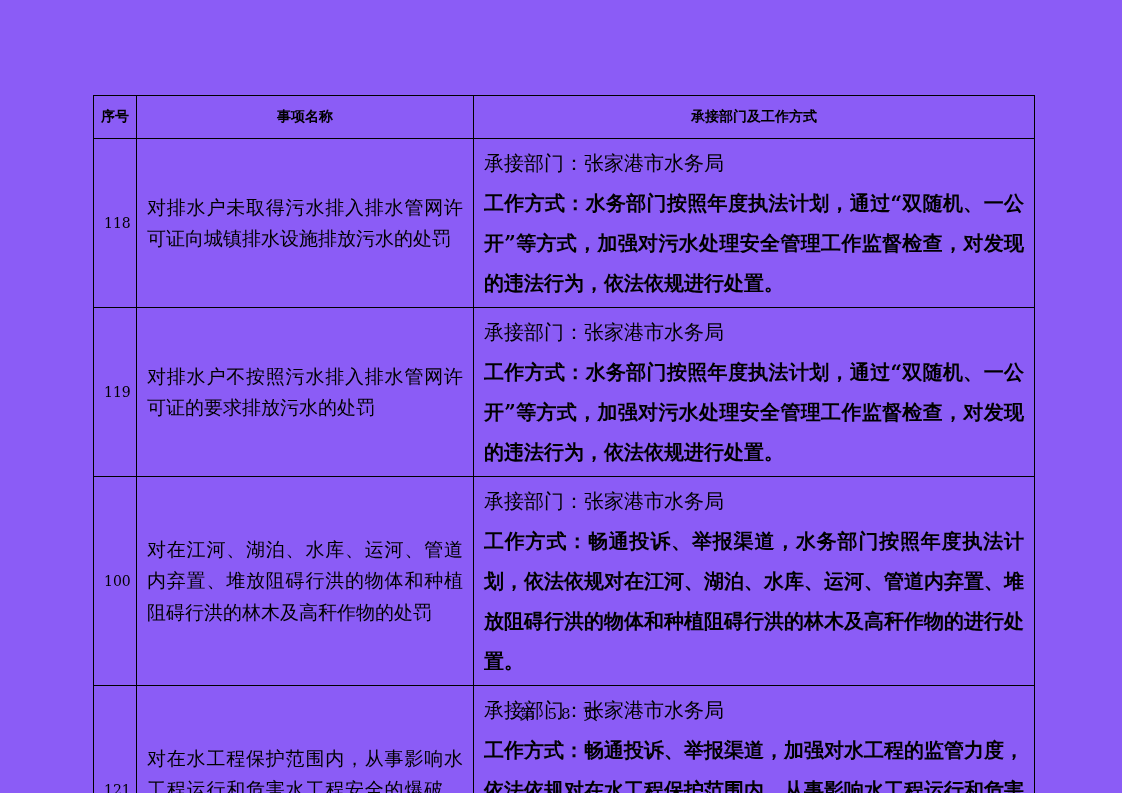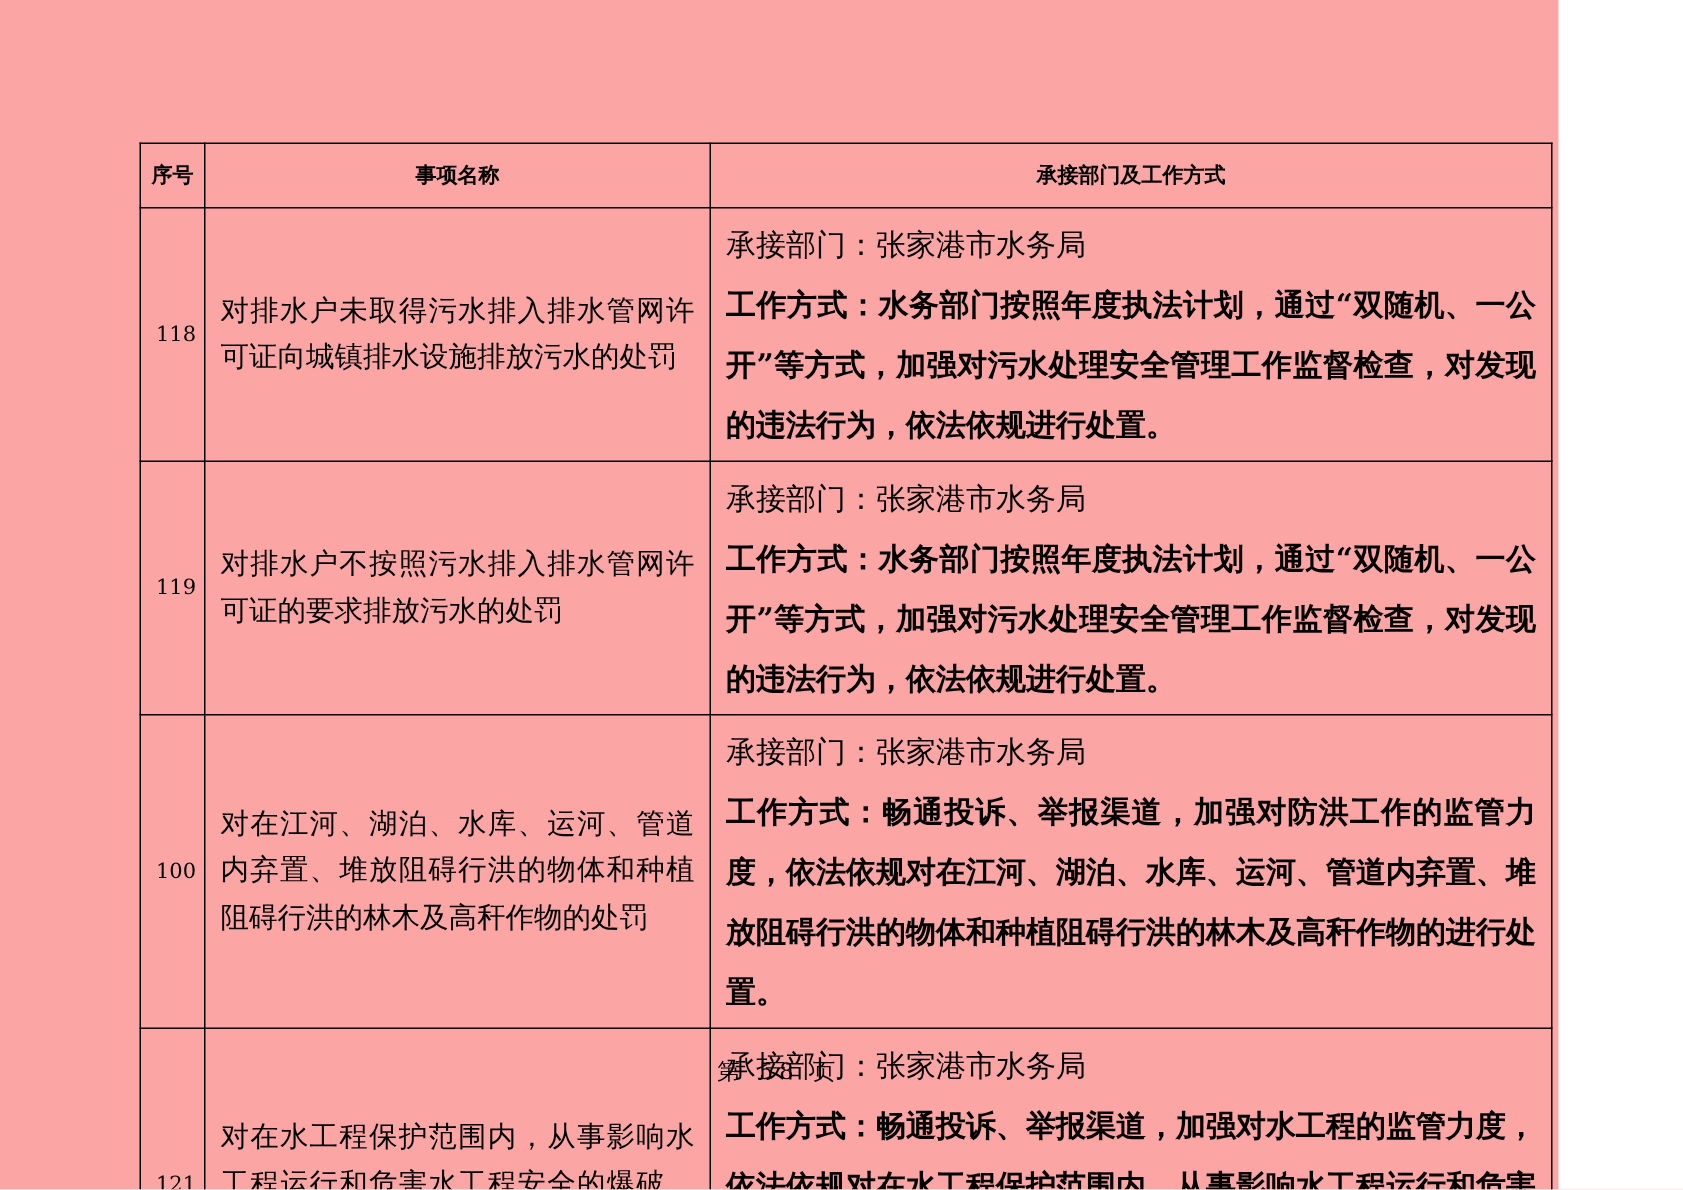--- a/index.html
+++ b/index.html
@@ -2,23 +2,23 @@
 <html><head>
 <meta charset="utf-8">
 <style>
   html, body {
     margin: 0;
     padding: 0;
     background: #ffffff;
   }
   .page {
     position: relative;
-    width: 1039px;
+    width: 1122px;
     height: 793px;
-    background: #fca5a5;
+    background: #8b5cf6;
     font-family: "DejaVu Serif", "Liberation Serif", serif;
     color: #000000;
     overflow: hidden;
   }
   table.doc-table {
     position: absolute;
     left: 93px;
     top: 95px;
     width: 941px;
     border-collapse: collapse;
@@ -107,21 +107,21 @@
         <td class="dept-cell">
           <span class="dept-line">承接部门：张家港市水务局</span>
           <span class="method-text">工作方式：水务部门按照年度执法计划，通过“双随机、一公开”等方式，加强对污水处理安全管理工作监督检查，对发现的违法行为，依法依规进行处置。</span>
         </td>
       </tr>
       <tr style="height:133px;">
         <td class="no-cell">100</td>
         <td class="name-cell">对在江河、湖泊、水库、运河、管道内弃置、堆放阻碍行洪的物体和种植阻碍行洪的林木及高秆作物的处罚</td>
         <td class="dept-cell">
           <span class="dept-line">承接部门：张家港市水务局</span>
-          <span class="method-text">工作方式：畅通投诉、举报渠道，加强对防洪工作的监管力度，依法依规对在江河、湖泊、水库、运河、管道内弃置、堆放阻碍行洪的物体和种植阻碍行洪的林木及高秆作物的进行处置。</span>
+          <span class="method-text">工作方式：畅通投诉、举报渠道，水务部门按照年度执法计划，依法依规对在江河、湖泊、水库、运河、管道内弃置、堆放阻碍行洪的物体和种植阻碍行洪的林木及高秆作物的进行处置。</span>
         </td>
       </tr>
       <tr style="height:145px;">
         <td class="no-cell">121</td>
         <td class="name-cell">对在水工程保护范围内，从事影响水工程运行和危害水工程安全的爆破、打井、采石、取土等活动的处罚</td>
         <td class="dept-cell">
           <span class="dept-line">承接部门：张家港市水务局</span>
           <span class="method-text">工作方式：畅通投诉、举报渠道，加强对水工程的监管力度，依法依规对在水工程保护范围内，从事影响水工程运行和危害水工程安全的爆破、打井、采石、取土等活动的行为进行处置。</span>
         </td>
       </tr>

